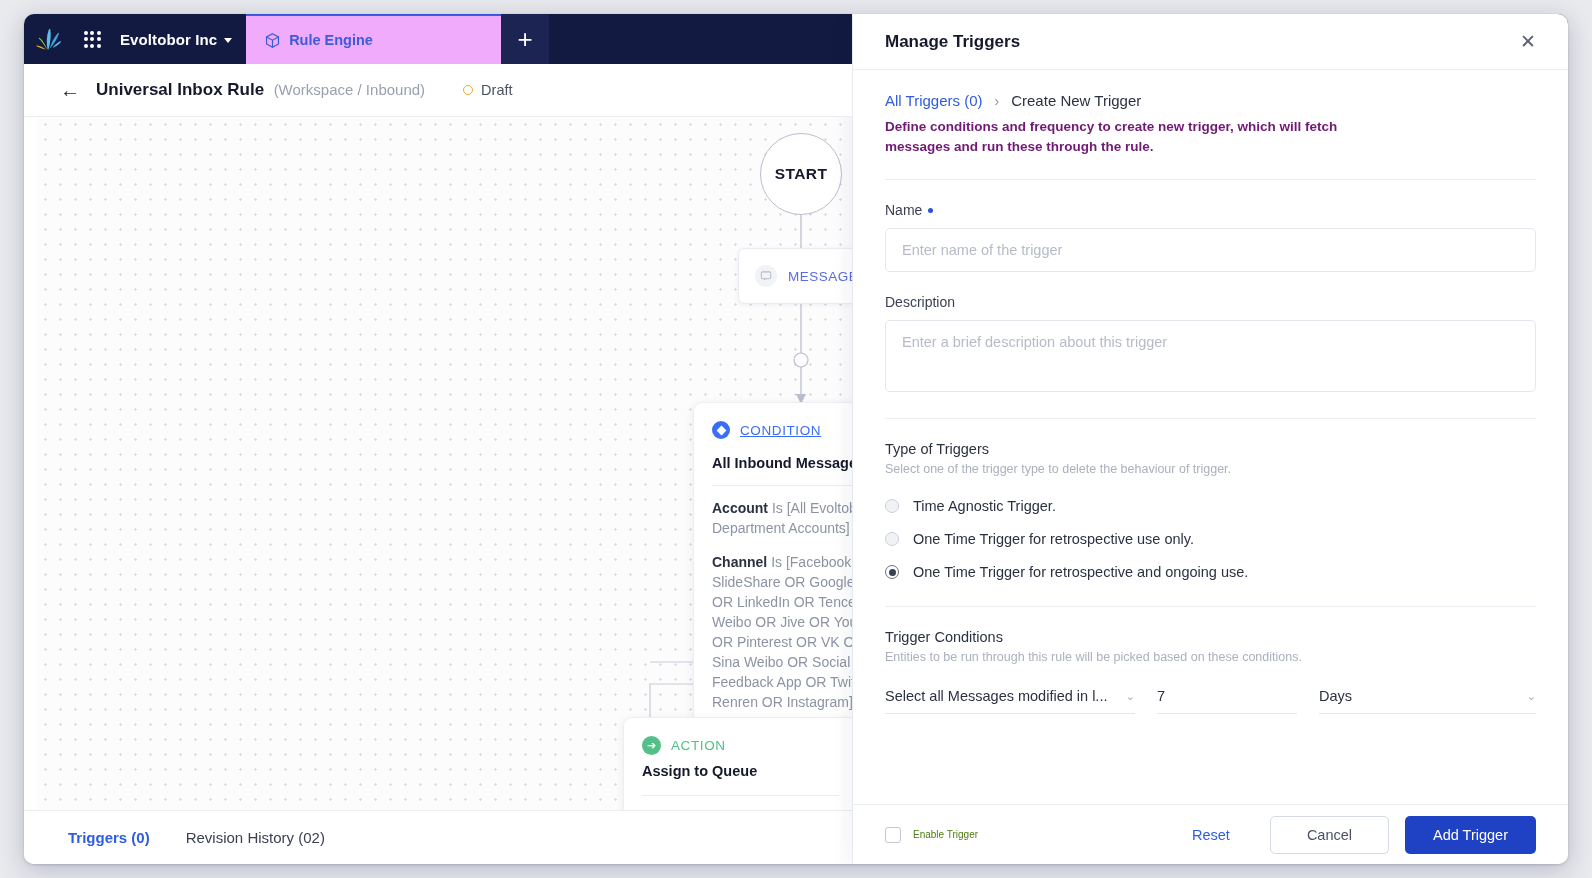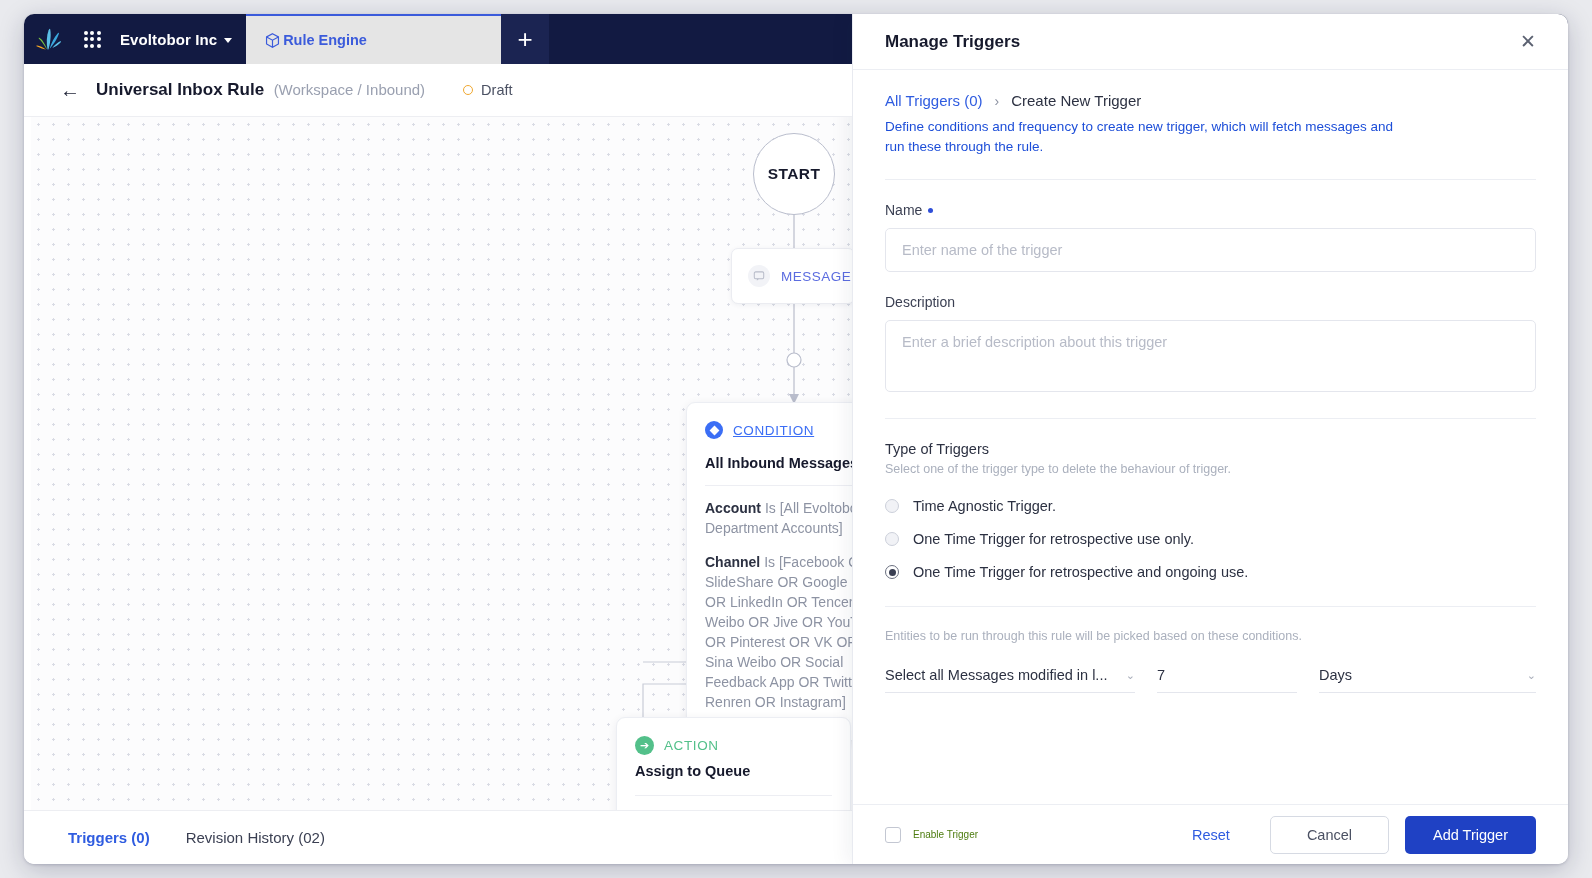--- a/index.html
+++ b/index.html
@@ -34,21 +34,21 @@
     display: flex; align-items: center; gap: 7px; padding: 0 14px 0 8px;
     color: #ffffff; font-size: 15px; font-weight: 600; letter-spacing: .1px;
     cursor: pointer;
   }
   .caret-down {
     width: 0; height: 0; border-left: 4.5px solid transparent; border-right: 4.5px solid transparent;
     border-top: 5px solid #ffffff; margin-top: 2px;
   }
   .tabs { display: flex; align-items: stretch; height: 50px; }
   .tab {
-    width: 255px; background: #e5e5e5; display: flex; align-items: center; gap: 2px;
+    width: 255px; background: #f0abfc; display: flex; align-items: center; gap: 8px;
     padding: 0 18px; border-top: 2px solid #3b5bdb; cursor: pointer;
   }
   .tab-label { color: #3b5bdb; font-size: 14.5px; font-weight: 600; }
   .tab-plus {
     width: 48px; display: flex; align-items: center; justify-content: center;
     color: #ffffff; font-size: 26px; font-weight: 300; cursor: pointer;
     background: #1b2452;
   }
   .nav-spacer { flex: 1; }
   .nav-icons { display: flex; align-items: center; gap: 22px; padding-right: 22px; }
@@ -67,21 +67,21 @@
   }
   .back-arrow { font-size: 20px; color: #1b1f33; cursor: pointer; line-height: 1; }
   .rule-title { font-size: 17px; font-weight: 700; color: #16192c; }
   .rule-scope { font-size: 15px; color: #9aa0b0; font-weight: 400; margin-left: 5px; }
   .status-chip { display: flex; align-items: center; gap: 8px; margin-left: 22px; }
   .status-dot { width: 10px; height: 10px; border-radius: 50%; border: 1.6px solid #f0a830; }
   .status-text { font-size: 14.5px; color: #4b5163; }
 
   
   .canvas {
-    position: absolute; left: 7px; top: 103px; width: 828px; height: 693px;
+    position: absolute; left: 14px; top: 103px; width: 828px; height: 693px;
     background-color: #fcfcfd;
     background-image: radial-gradient(#d9dbe4 1px, transparent 1.1px);
     background-size: 15px 15px;
     overflow: hidden;
   }
   .node-start {
     position: absolute; left: 722px; top: 16px; width: 82px; height: 82px;
     border-radius: 50%; background: #fff; border: 1px solid #b9bdcc;
     display: flex; align-items: center; justify-content: center;
     font-size: 15.5px; font-weight: 700; color: #16192c; letter-spacing: .4px;
@@ -158,21 +158,21 @@
     height: 56px; display: flex; align-items: center; justify-content: space-between;
     padding: 0 32px 0 32px; border-bottom: 1px solid #eceef3; flex: 0 0 56px;
   }
   .panel-title { font-size: 17px; font-weight: 600; color: #16192c; }
   .panel-close { font-size: 19px; color: #5b6171; cursor: pointer; line-height: 1; }
   .panel-body { flex: 1; overflow: hidden; padding: 0 32px; }
   .crumbs { display: flex; align-items: center; gap: 12px; margin-top: 22px; }
   .crumb-link { color: #2f5ce0; font-size: 15px; cursor: pointer; }
   .crumb-sep { color: #8b91a1; font-size: 14px; }
   .crumb-cur { color: #2c3142; font-size: 15px; }
-  .crumb-desc { color: #1d4ed8; font-size: 13.5px; line-height: 20px; margin-top: 8px; max-width: 520px; }
+  .crumb-desc { color: #701a75; font-size: 13.5px; line-height: 20px; margin-top: 8px; max-width: 520px; font-weight: bold; }
   .sep-line { height: 1px; background: #eceef3; margin: 22px 0 0 0; }
 
   .field-label { font-size: 14px; color: #3a3f52; margin-bottom: 10px; display: flex; align-items: center; gap: 6px; }
   .req-dot { width: 5px; height: 5px; border-radius: 50%; background: #2f4fd8; display: inline-block; }
   .txt-input {
     width: 100%; height: 44px; border: 1px solid #e4e6ed; border-radius: 5px;
     padding: 0 16px; font-size: 14.5px; color: #2c3142; outline: none;
     font-family: "Liberation Sans", sans-serif; background: #fff;
   }
   .txt-area {
@@ -434,20 +434,21 @@
                 <i></i>
               </span>
             <span class="radio-label">One Time Trigger for retrospective and ongoing use.</span>
           </label>
         </div>
       </div>
 
       <div class="sep-line" style="margin-top:26px"></div>
 
       <div class="block">
+        <div class="sec-title">Trigger Conditions</div>
         <div class="sec-sub">Entities to be run through this rule will be picked based on these conditions.</div>
 
         <div class="cond-row">
           <div class="uline-field f1">
             <span class="val">Select all Messages modified in l...</span>
             <span class="chev">⌄</span>
           </div>
           <div class="uline-field f2">
             <span class="val">7</span>
           </div>

